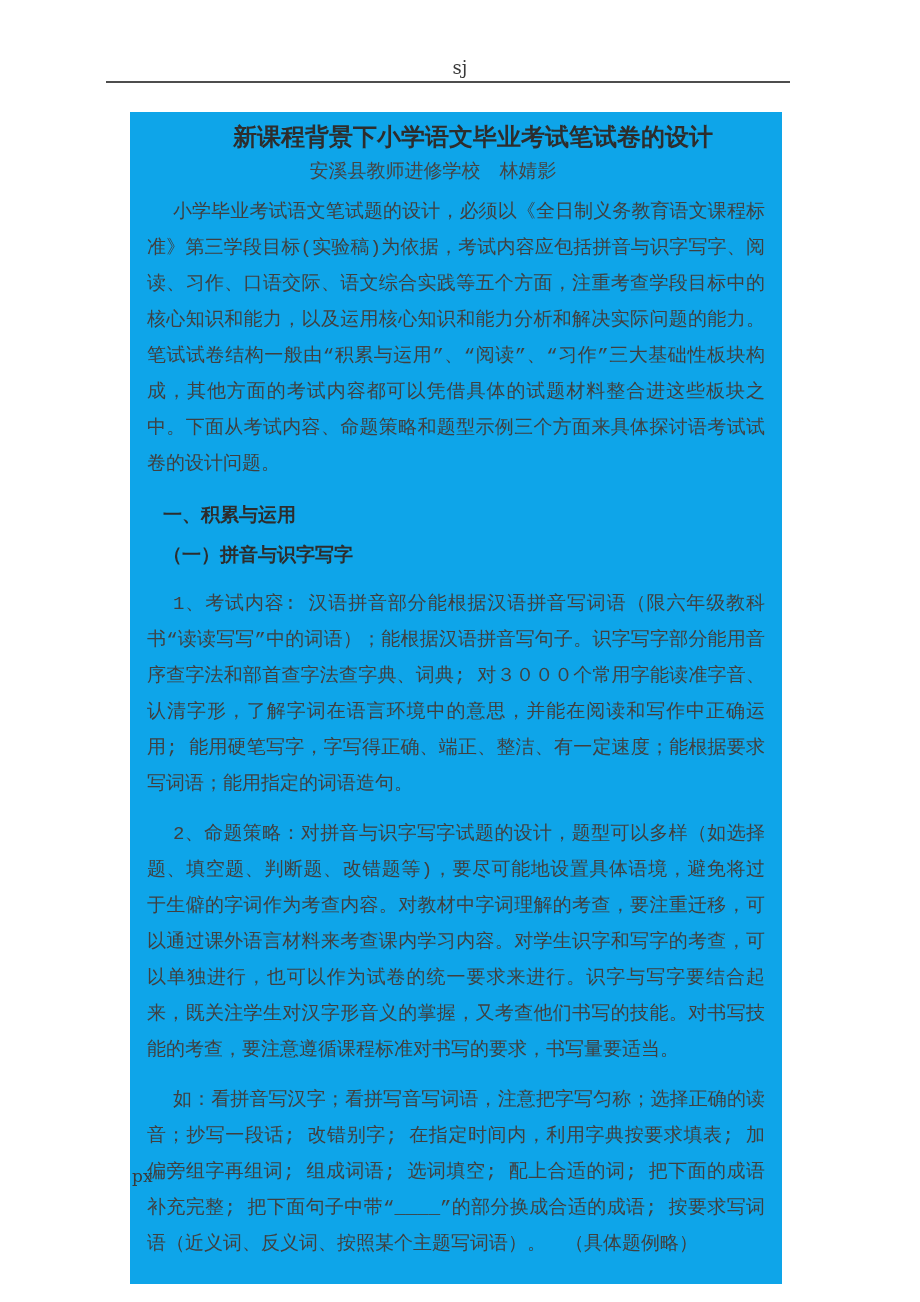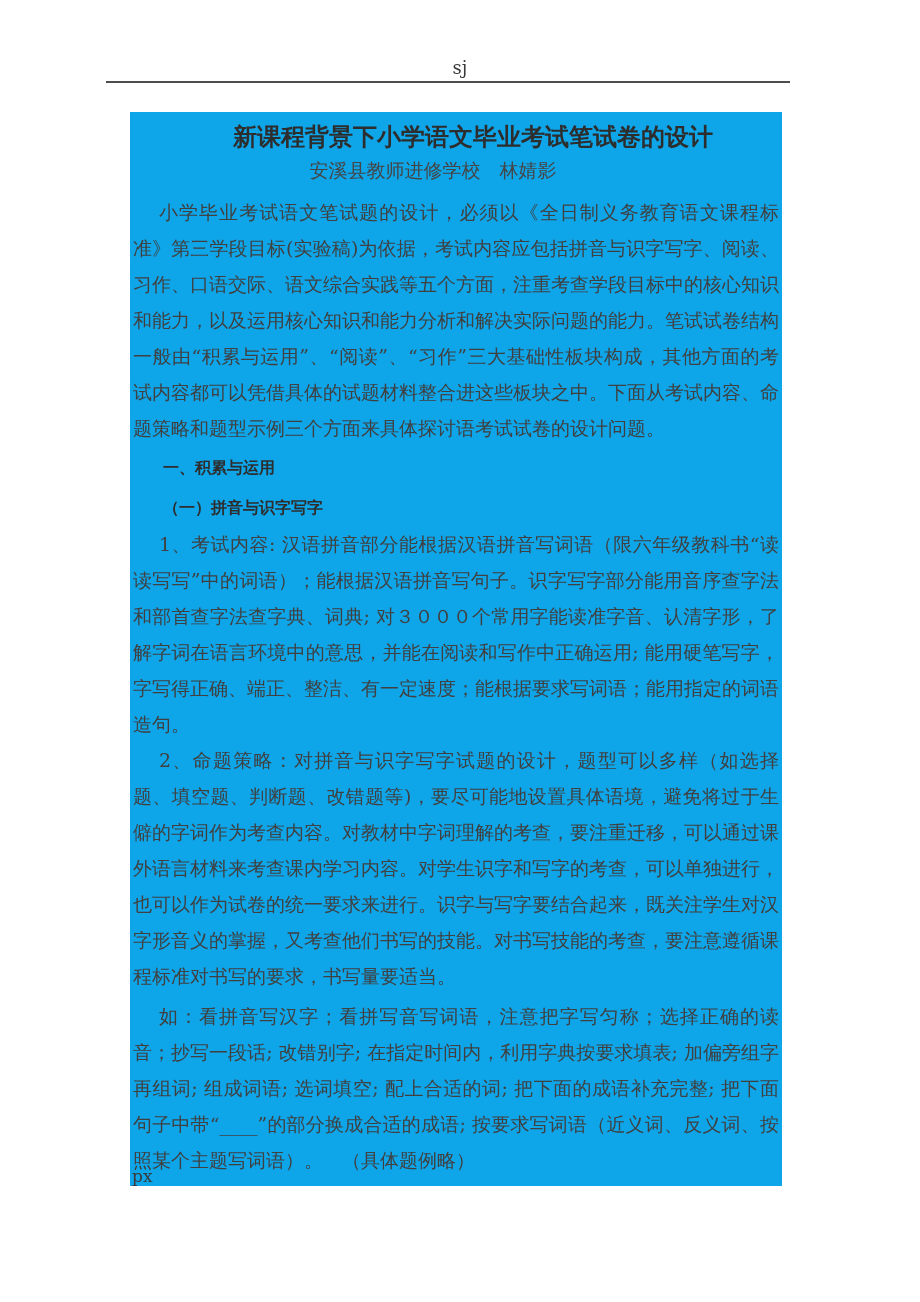--- a/index.html
+++ b/index.html
@@ -56,26 +56,27 @@
   }
   .byline {
     margin: 0 0 8px 0;
     padding-right: 46px;
     font-size: 19px;
     line-height: 32px;
     text-align: center;
     color: #454545;
   }
   .para {
-    margin: 0;
+    margin: 14px;
     text-indent: 26px;
+    font-family: Liberation Mono, monospace;
   }
   .heading {
     margin: 4px 0 0 0;
-    font-size: 16px;
+    font-size: 19px;
     font-weight: 700;
     line-height: 36px;
     text-indent: 30px;
     color: #2d2d2d;
   }
   .para.spaced-top {
     margin-top: 6px;
   }
   .para.spaced-top-sm {
     margin-top: 4px;

